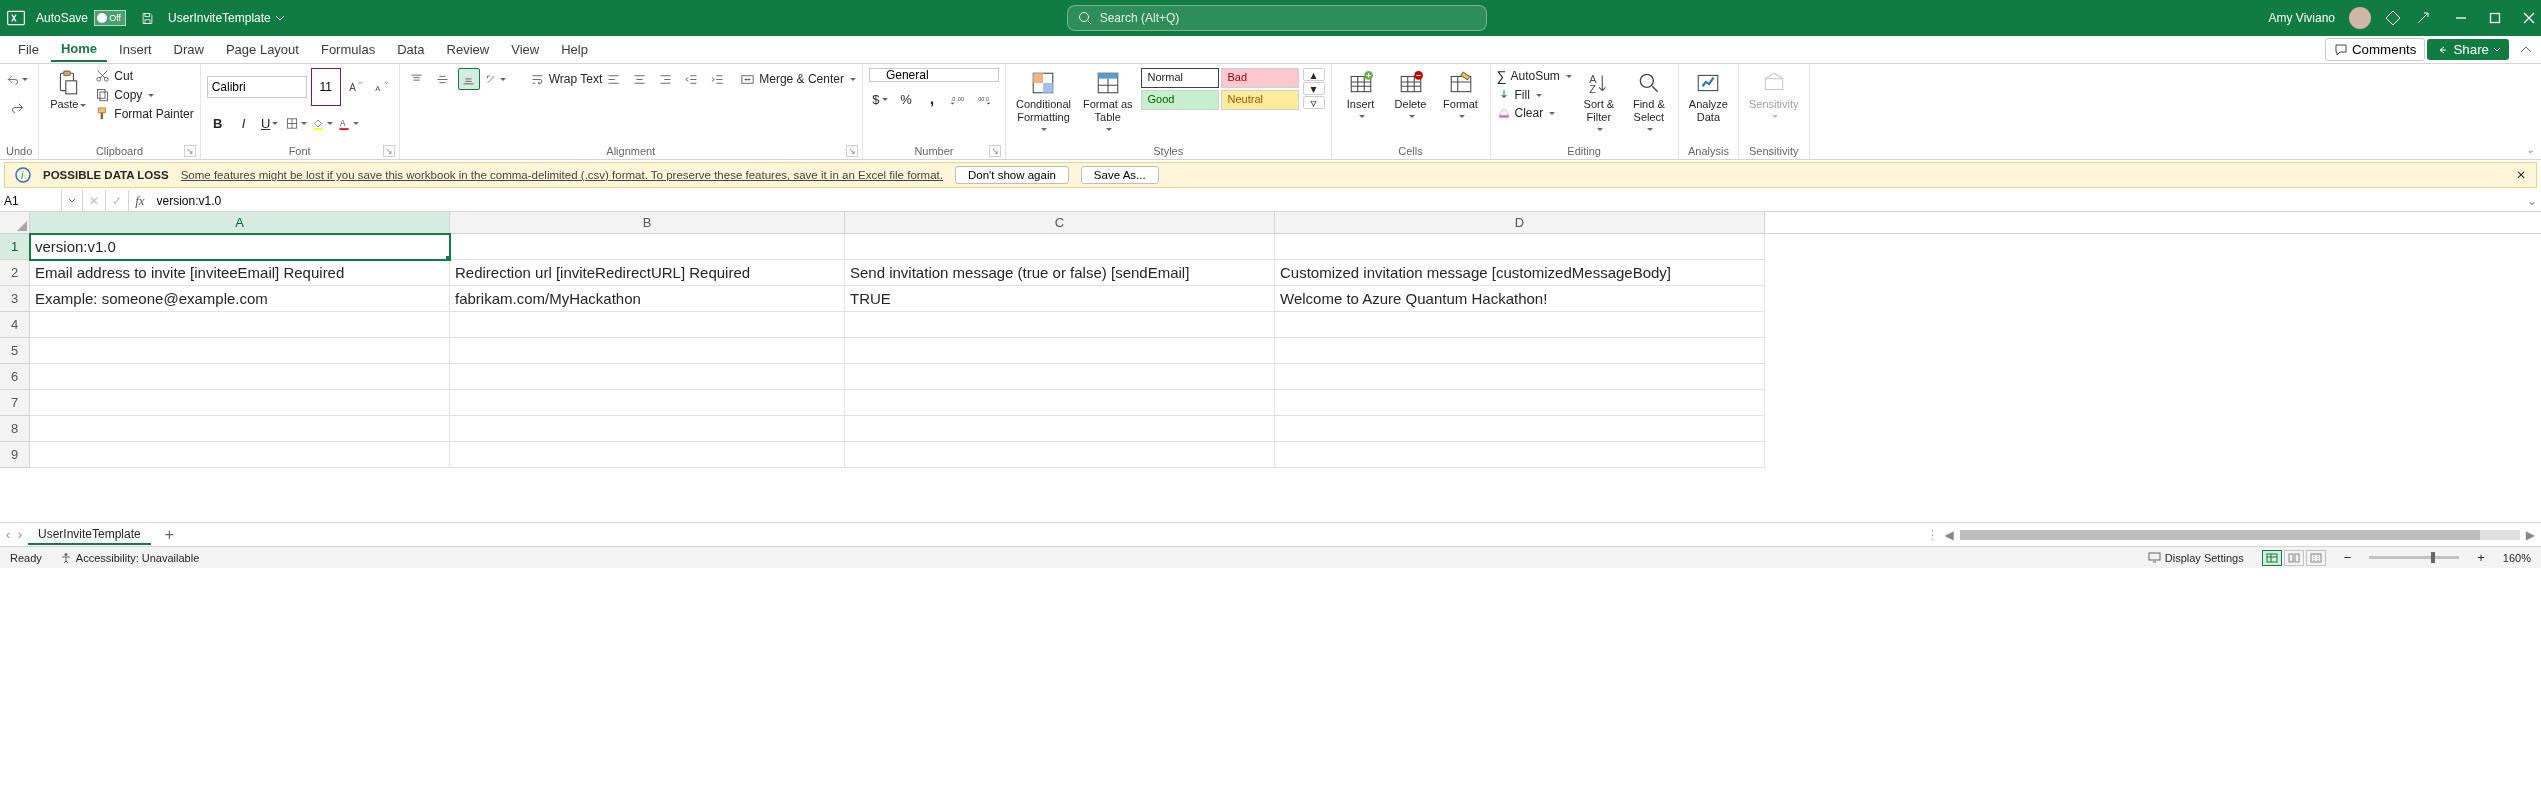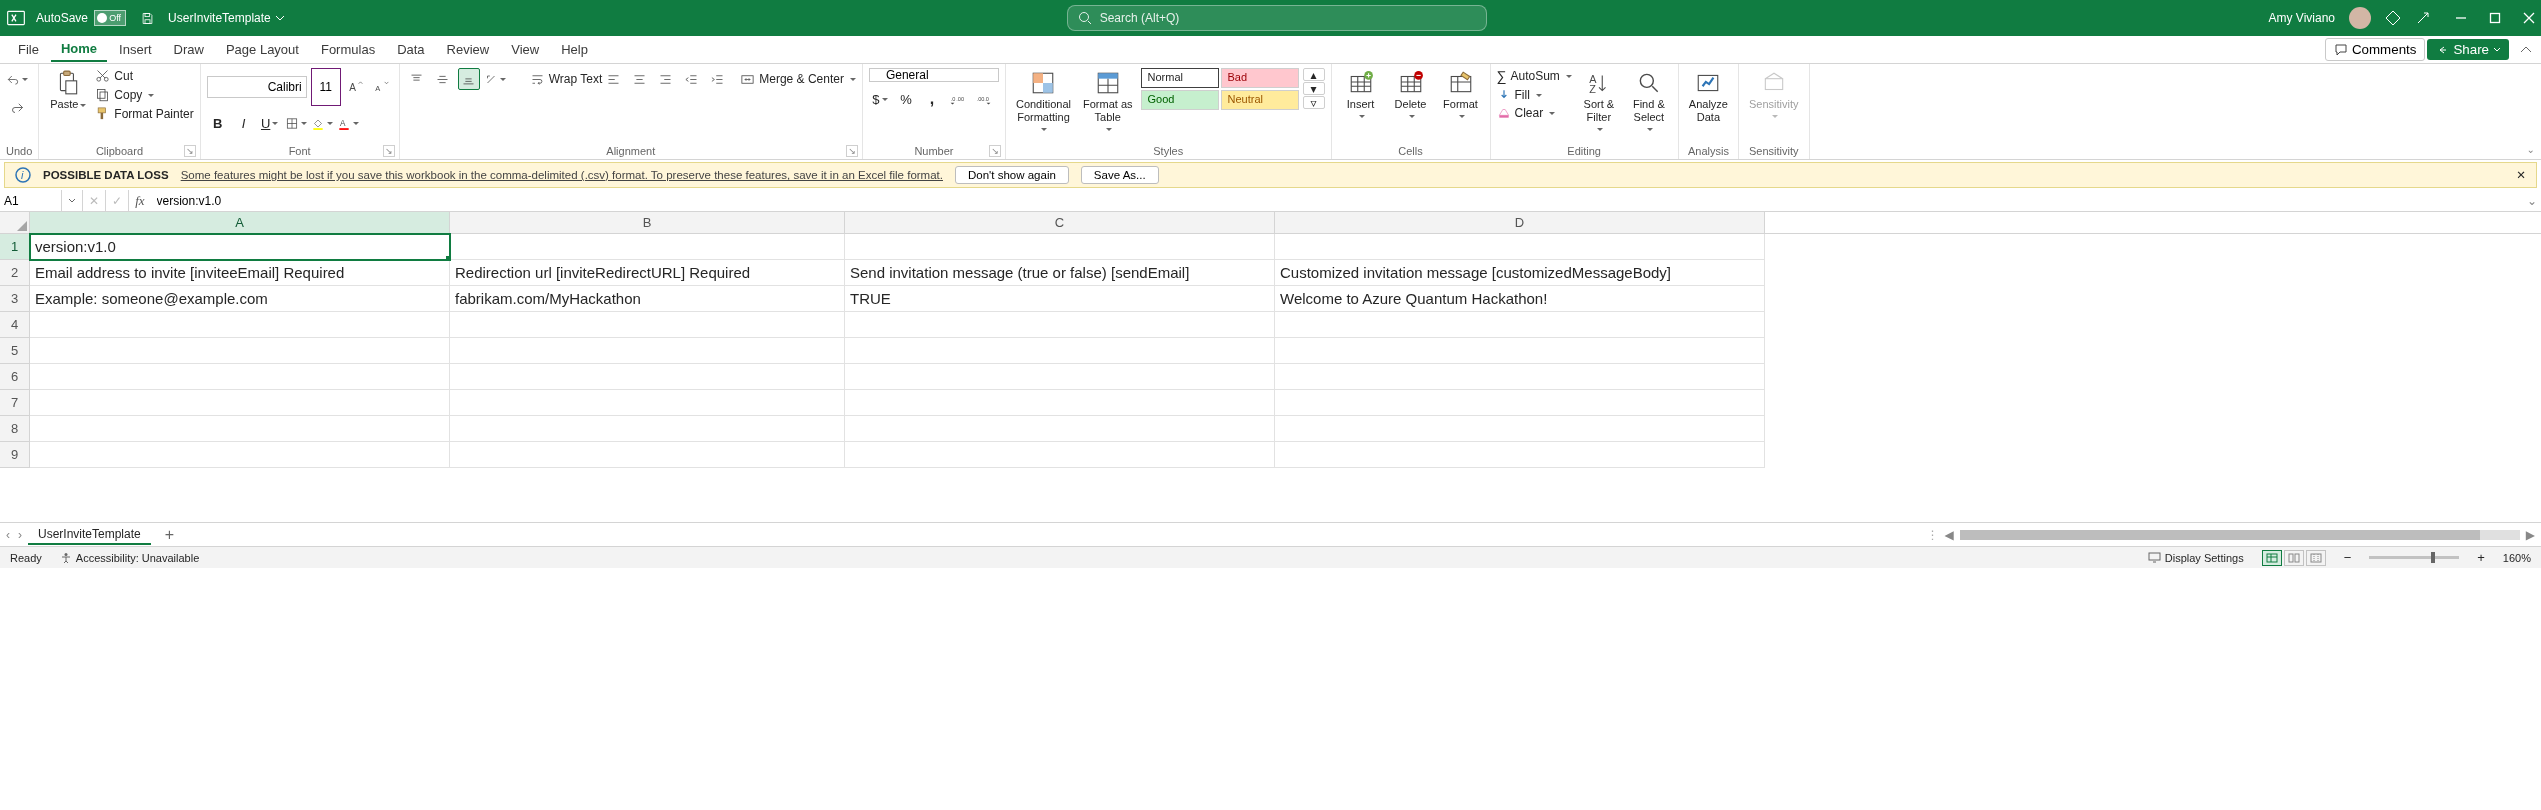--- a/index.html
+++ b/index.html
@@ -34,21 +34,21 @@
 .group { display:flex; flex-direction:column; justify-content:space-between; padding:4px 6px 2px; border-right:1px solid #e5e5e5; }
 .group-body { display:flex; align-items:flex-start; gap:4px; flex:1; }
 .group-label { text-align:center; font-size:11px; color:#666; padding-top:2px; position:relative; }
 .group-label .dlg { position:absolute; right:-2px; top:2px; font-size:9px; color:#888; border:1px solid #cfcfcf; width:12px; height:12px; line-height:10px; text-align:center; }
 .big-btn { display:flex; flex-direction:column; align-items:center; gap:2px; padding:2px 4px; font-size:11px; min-width:46px; text-align:center; line-height:1.2; }
 .big-btn svg { width:26px; height:26px; }
 .big-btn .lbl {display:block;}
 .small-row { display:flex; gap:4px; align-items:center; }
 .icon-btn { width:22px; height:22px; display:flex; align-items:center; justify-content:center; border-radius:2px; }
 .icon-btn svg { width:15px; height:15px; }
-.font-select { width:100px; height:22px; border:1px solid #c9c9c9; font-size:12px; padding:0 4px;text-align:right; }
+.font-select { width:100px; height:22px; border:1px solid #c9c9c9; font-size:12px; padding:0 4px; }
 .font-size { width:30px; height:38px; border:1px solid #701a75; font-size:12px; padding:0 3px; text-align:center;}
 .drop-caret::after { content:''; display:inline-block; border:3px solid transparent; border-top-color:#666; margin-left:2px; transform:translateY(2px);}
 .wraptext { display:flex; align-items:center; gap:4px; font-size:12px; }
 .merge-btn { display:flex; align-items:center; gap:4px; font-size:12px; }
 .nf-select { width:130px; height:14px; border:1px solid #c9c9c9; font-size:12px; padding:0 16px;}
 .styles-pane { display:flex; gap:2px; align-items:flex-start; }
 .style-cell { width:78px; height:20px; font-size:11px; padding:2px 6px; border:1px solid #cfcfcf; }
 .style-normal { background:#fff; border:1px solid #404040; }
 .style-bad { background:#ffc7ce; color:#9c0006; }
 .style-good { background:#c6efce; color:#006100; }

